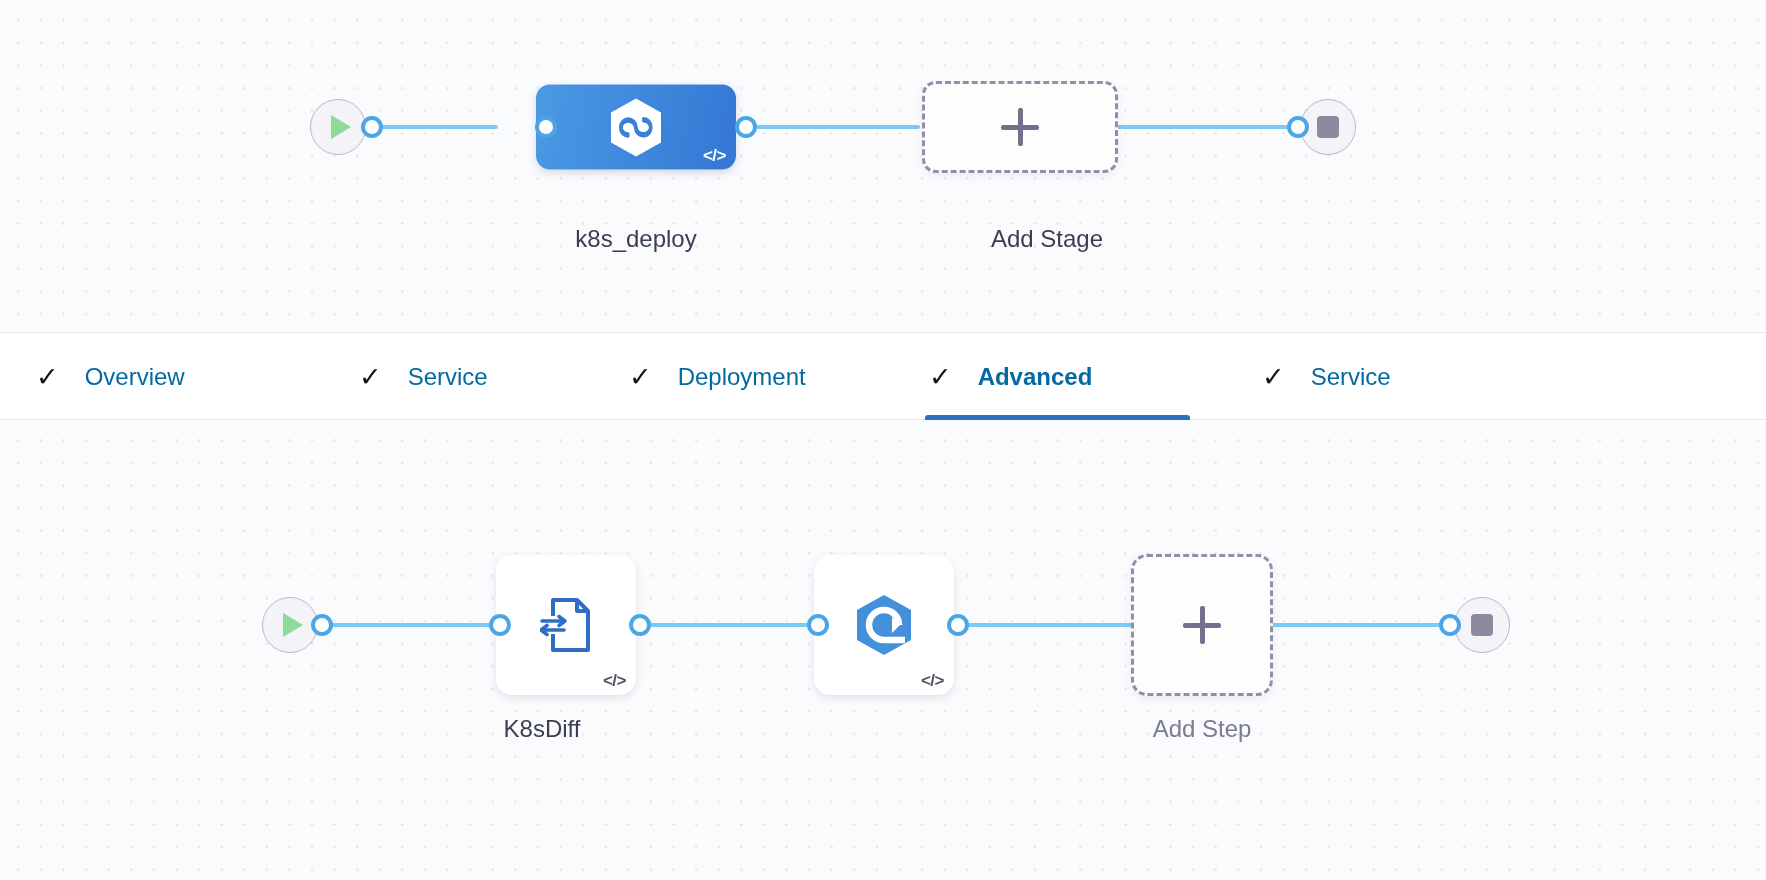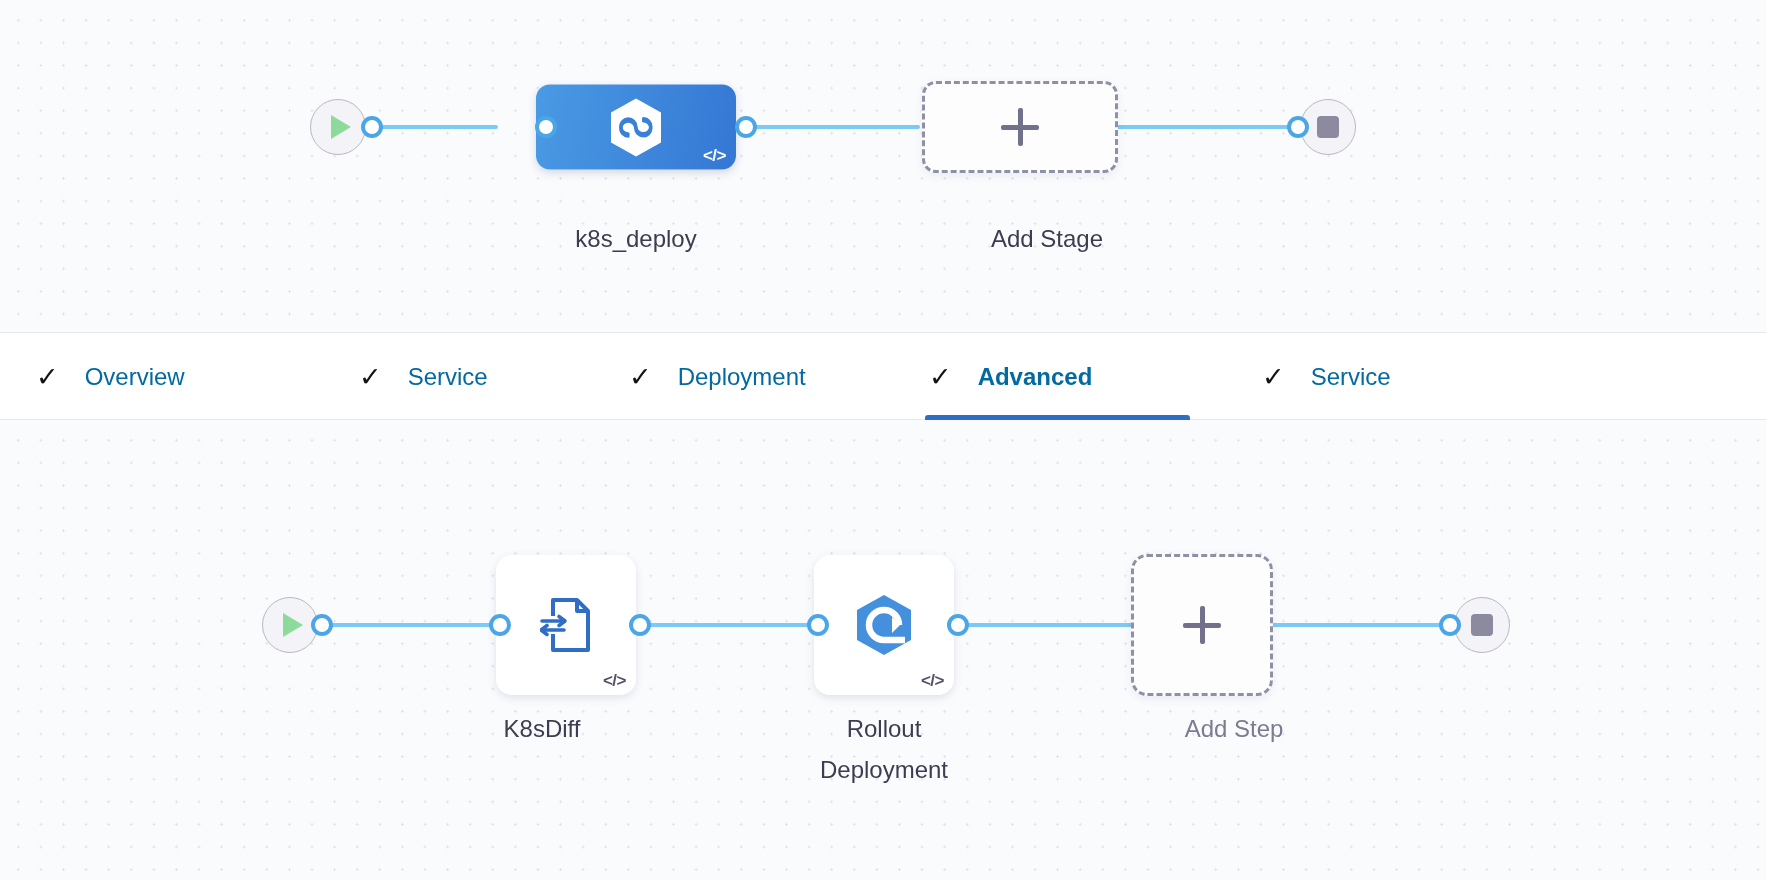--- a/index.html
+++ b/index.html
@@ -145,21 +145,21 @@
   .caption {
     position: absolute;
     transform: translateX(-50%);
     text-align: center;
     font-size: 24px;
     line-height: 1.72;
     color: #3d3d52;
     white-space: pre-line;
     font-family: "Liberation Sans", sans-serif;
   }
-  .caption.muted { color: #7b7b92; margin-left: 32px; }
+  .caption.muted { color: #7b7b92; }
 
   
   .tabbar {
     position: absolute;
     top: 332px;
     left: 0;
     width: 1766px;
     height: 88px;
     background: #ffffff;
     border-top: 1px solid #e8e9ef;
@@ -299,22 +299,20 @@
       <svg width="62" height="64" viewBox="0 0 62 64">
         <path d="M31 2 L58 17 L58 47 L31 62 L4 47 L4 17 Z" fill="#4490dd"></path>
         <path d="M31 47 A15 15 0 1 1 46 32" fill="none" stroke="#ffffff" stroke-width="6.5" stroke-linecap="butt"></path>
         <path d="M31 47 H52" stroke="#ffffff" stroke-width="6.5" stroke-linecap="butt"></path>
         <path d="M39 24 L47 32 L39 40 Z" fill="#ffffff"></path>
       </svg>
       <span class="code-badge on-white">&lt;/&gt;</span>
     </div>
     <div class="port" style="left:818px; top:205px;"></div>
     <div class="port" style="left:958px; top:205px;"></div>
-    <div class="caption" style="left:884px; top:288px;">Rollout
-Deployment</div>
 
     <div class="add-node add-step-box" style="left:1202px; top:205px;">
       <span class="plus-h"></span>
       <span class="plus-v"></span>
     </div>
     <div class="caption muted" style="left:1202px; top:288px;">Add Step</div>
 
     <div class="terminal" style="left:1482px; top:205px;">
       <div class="stop-sq"></div>
     </div>

